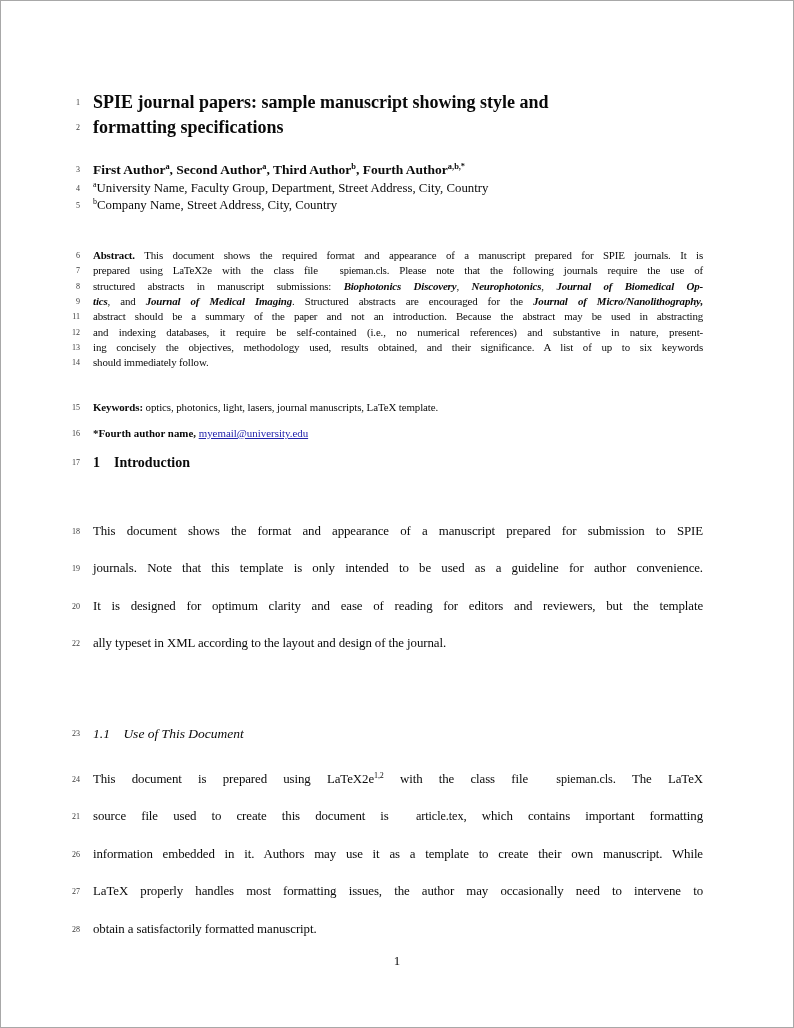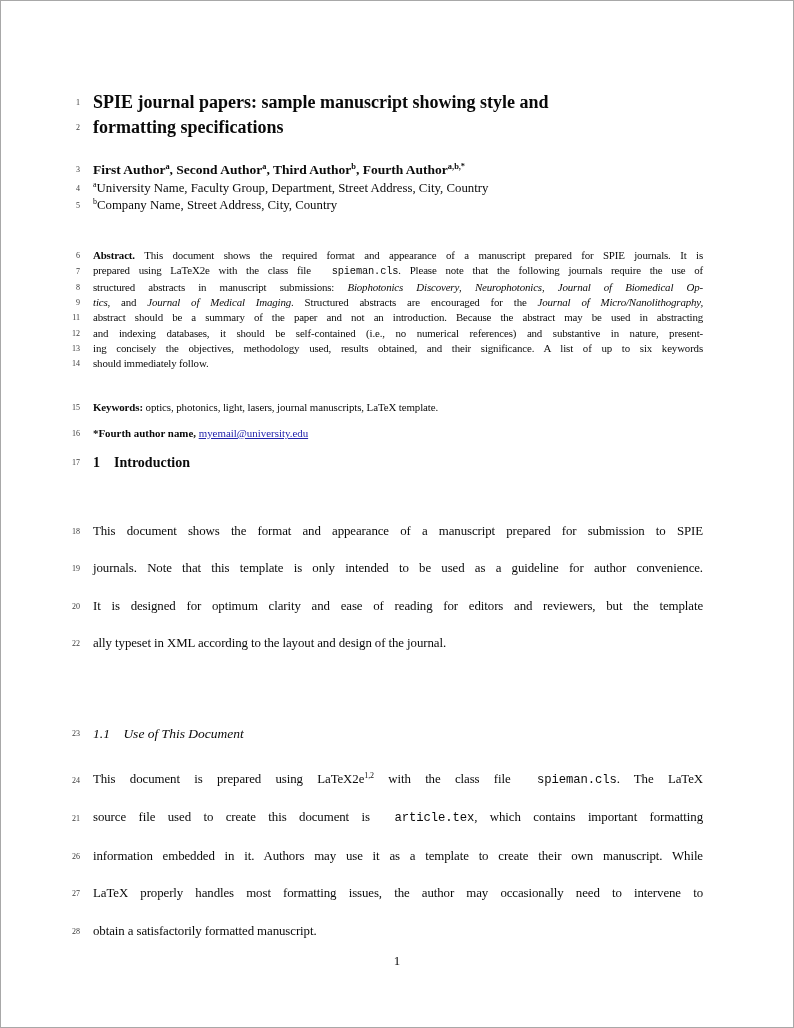--- a/index.html
+++ b/index.html
@@ -13,22 +13,22 @@
   .block { position:absolute; left:0; width:100%; }
   .line { position:relative; }
   .just { text-align:justify; text-align-last:justify; }
   .lineno {
     position:absolute; right:calc(100% + 13px); top:0; bottom:0;
     font-size:8px; color:#3a3a3a; font-weight:normal; font-style:normal;
     letter-spacing:0; display:flex; align-items:center;
     font-family:"Liberation Serif",serif;
   }
   .seg-b { font-weight:bold; }
-  .seg-i { font-style:italic; }
-  .seg-m { font-family:Liberation Mono, monospace; font-size:0.95em;padding-left:12px; }
+  .seg-i { font-style:italic;font-weight:bold; }
+  .seg-m { font-family:Liberation Serif, serif; font-size:0.95em;padding-left:12px; }
   .seg-sup { vertical-align:super; font-size:0.62em; line-height:0; }
   .seg-link { color:#2222aa; text-decoration:underline; cursor:pointer; }
   .block-title      { font-size:18px;  font-weight:bold; line-height:25px; }
   .block-authors    { font-size:13.5px;font-weight:bold; line-height:17.5px; }
   .block-affil      { font-size:12.8px; line-height:17.3px; }
   .block-abstract   { font-size:10.9px; line-height:15.35px; letter-spacing:-0.15px; }
   .block-keywords   { font-size:10.9px; line-height:15px; letter-spacing:-0.1px; }
   .block-footnote   { font-size:10.9px; line-height:15px; }
   .block-section    { font-size:14px;  font-weight:bold; line-height:18px; }
   .block-subsection { font-size:13.5px;font-style:italic; line-height:18px; }
@@ -54,21 +54,21 @@
       <div class="block block-affil" style="top: 179px;">
         <div class="line"><span class="lineno">4</span><span class="seg-sup">a</span><span>University Name, Faculty Group, Department, Street Address, City, Country</span></div>
         <div class="line"><span class="lineno">5</span><span class="seg-sup">b</span><span>Company Name, Street Address, City, Country</span></div>
       </div>
       <div class="block block-abstract" style="top: 247px;">
         <div class="line just"><span class="lineno">6</span><span class="seg-b">Abstract.</span><span> This document shows the required format and appearance of a manuscript prepared for SPIE journals. It is</span></div>
         <div class="line just"><span class="lineno">7</span><span>prepared using LaTeX2e with the class file </span><span class="seg-m">spieman.cls</span><span>. Please note that the following journals require the use of</span></div>
         <div class="line just"><span class="lineno">8</span><span>structured abstracts in manuscript submissions: </span><span class="seg-i">Biophotonics Discovery</span><span>, </span><span class="seg-i">Neurophotonics</span><span>, </span><span class="seg-i">Journal of Biomedical Op-</span></div>
         <div class="line just"><span class="lineno">9</span><span class="seg-i">tics</span><span>, and </span><span class="seg-i">Journal of Medical Imaging</span><span>. Structured abstracts are encouraged for the </span><span class="seg-i">Journal of Micro/Nanolithography,</span></div>
         <div class="line just"><span class="lineno">11</span><span>abstract should be a summary of the paper and not an introduction. Because the abstract may be used in abstracting</span></div>
-        <div class="line just"><span class="lineno">12</span><span>and indexing databases, it should be self-contained (i.e., no numerical references) and substantive in nature, present-</span></div>
+        <div class="line just"><span class="lineno">12</span><span>and indexing databases, it require be self-contained (i.e., no numerical references) and substantive in nature, present-</span></div>
         <div class="line just"><span class="lineno">13</span><span>ing concisely the objectives, methodology used, results obtained, and their significance. A list of up to six keywords</span></div>
         <div class="line"><span class="lineno">14</span><span>should immediately follow.</span></div>
       </div>
       <div class="block block-keywords" style="top: 399px;">
         <div class="line"><span class="lineno">15</span><span class="seg-b">Keywords:</span><span> optics, photonics, light, lasers, journal manuscripts, LaTeX template.</span></div>
       </div>
       <div class="block block-footnote" style="top: 425px;">
         <div class="line"><span class="lineno">16</span><span class="seg-b">*Fourth author name, </span><a class="seg-link" href="#">myemail@university.edu</a></div>
       </div>
       <div class="block block-section" style="top: 453px;">

